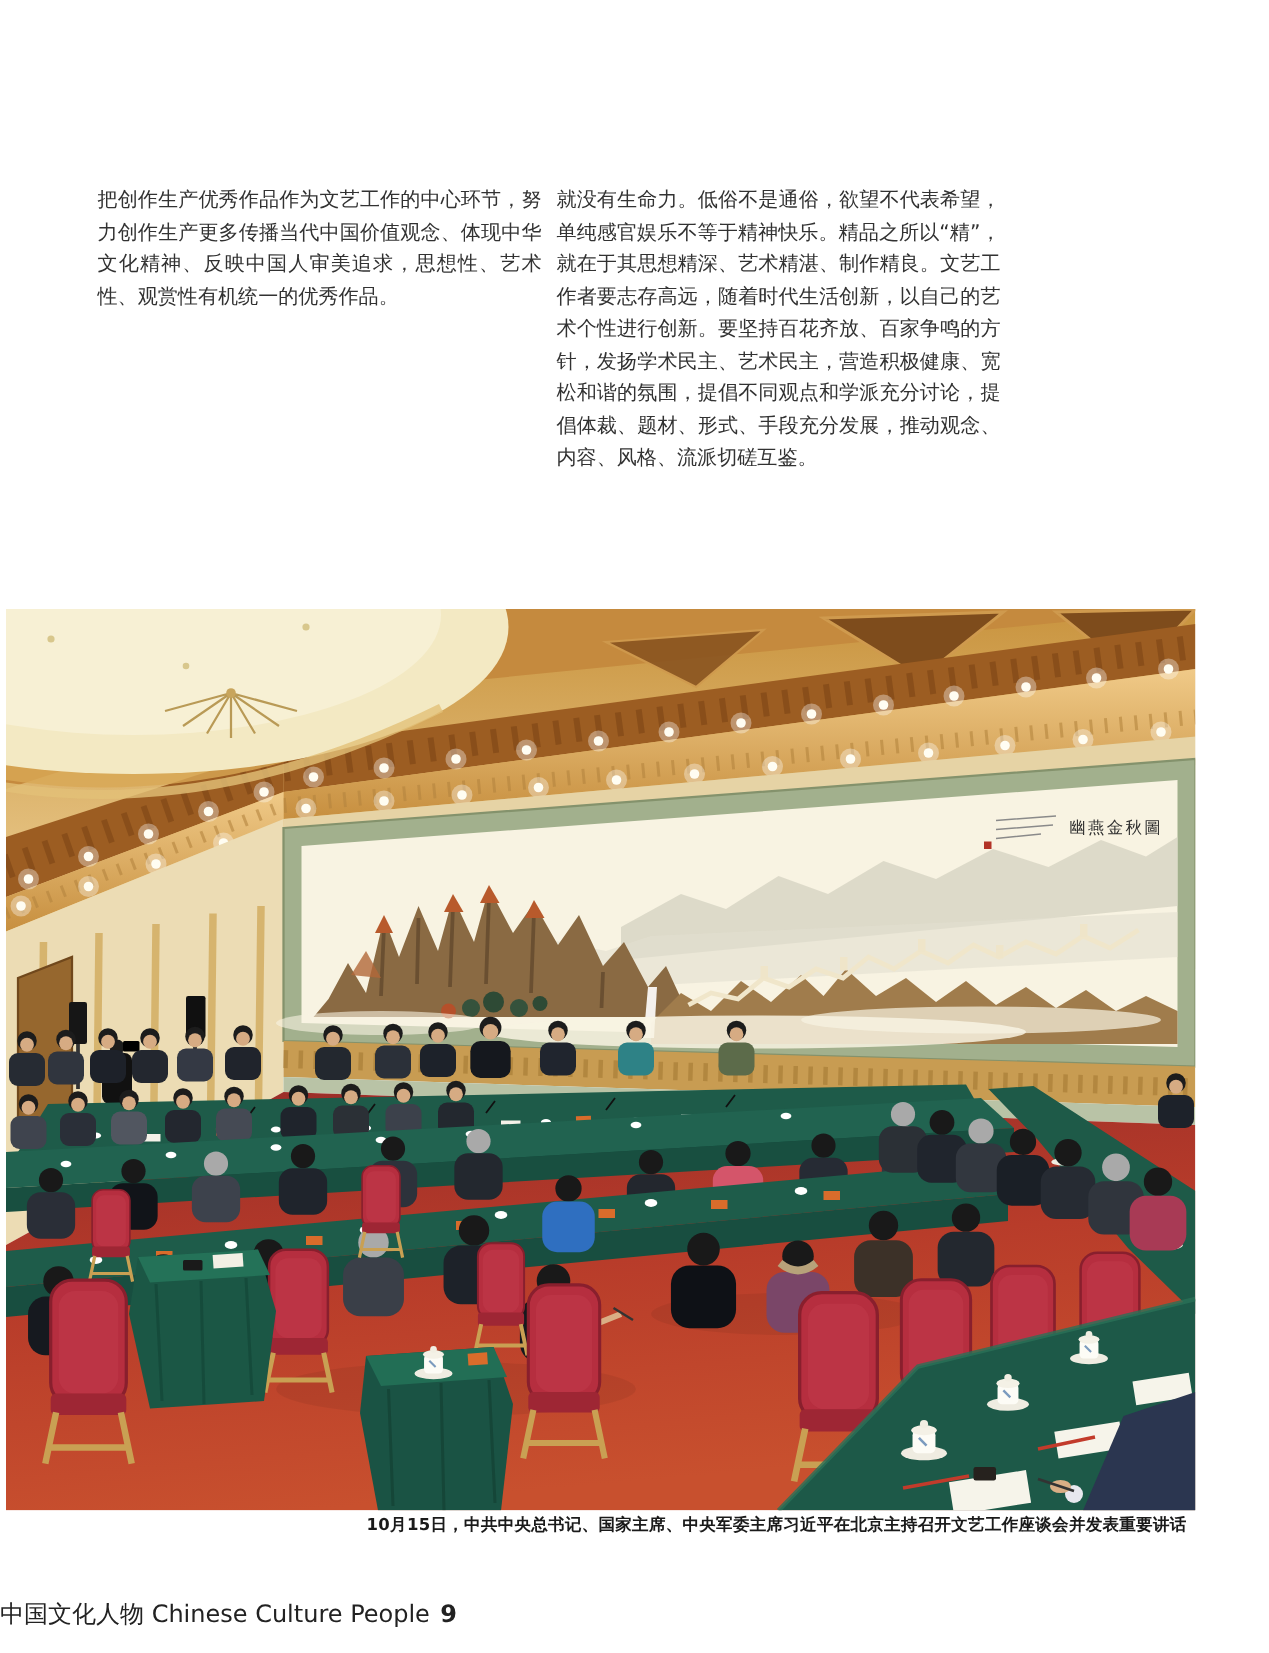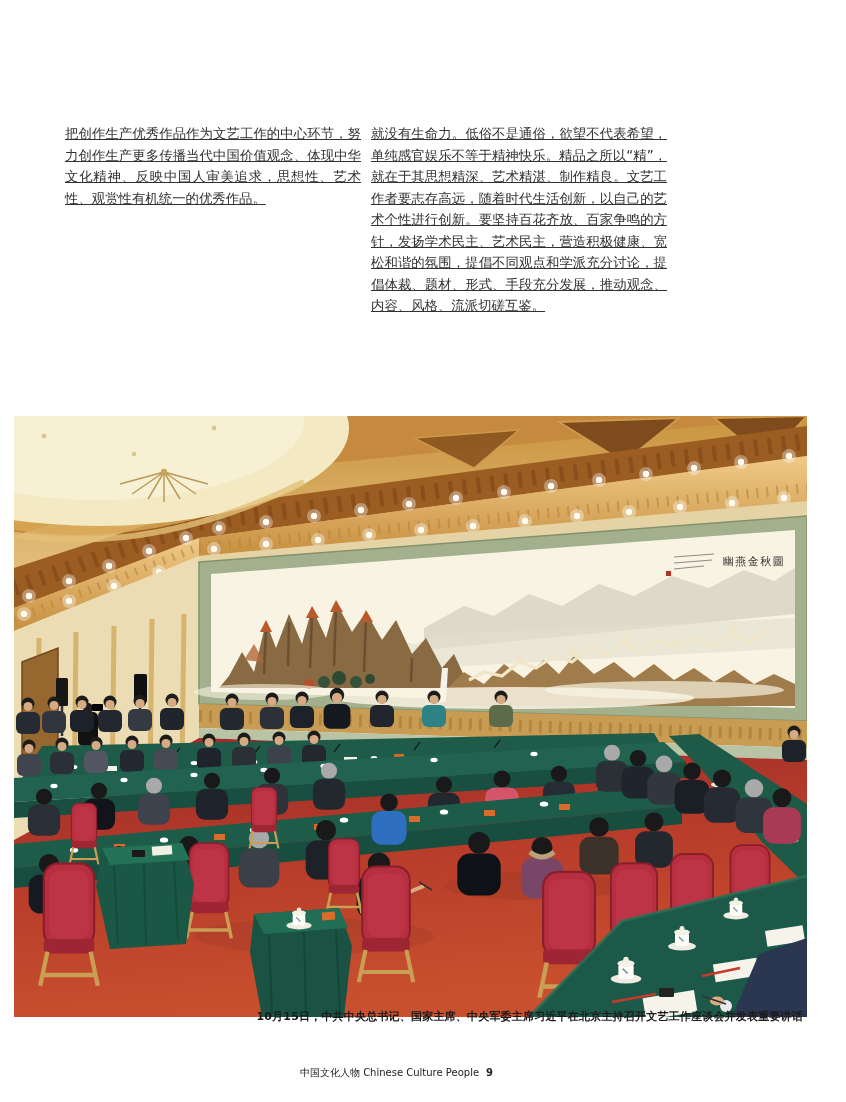--- a/index.html
+++ b/index.html
@@ -1,29 +1,29 @@
 <!DOCTYPE html>
 <html><head>
 <meta charset="utf-8">
 <style>
   html,body{margin:0;padding:0;background:#e9e9e9;}
   .page{position:relative;width:846px;height:1102px;background:#ffffff;margin:0 auto;overflow:hidden;
         font-family:"DejaVu Sans",sans-serif;}
   .col{position:absolute;top:123px;width:296px;color:#323232;font-size:13.4px;line-height:21.5px;
-       text-align:justify;text-decoration:underline;}
+       text-align:justify;}
   .col p{margin:0;}
   .col p.ind{text-indent:2em;}
   .col1{left:65px;}
   .col2{left:371px;}
-  .photo{position:absolute;left:0;top:402px;width:793px;height:601px;margin:14px;overflow:hidden;}
+  .photo{position:absolute;left:0;top:402px;width:793px;height:601px;margin:4px;overflow:hidden;}
   .photo svg{display:block;}
-  .caption{position:absolute;left:12px;top:1009px;width:791px;text-align:right;
+  .caption{position:absolute;left:0;top:1009px;width:791px;text-align:right;
            font-size:11px;font-weight:bold;color:#1a1a1a;letter-spacing:.2px;}
-  .pagefoot{position:absolute;left:0;top:1066px;width:793px;text-align:center;
-            font-size:10px;color:#222;}
+  .pagefoot{position:absolute;left:0;top:1066px;width:793px;text-align:left;
+            font-size:16px;color:#222;}
   .pagefoot .pn{font-weight:bold;margin-left:7px;}
 </style>
 </head>
 <body>
 
 <div class="page">
 
   <div>
     <div class="col col1">
       <p>把创作生产优秀作品作为文艺工作的中心环节，努力创作生产更多传播当代中国价值观念、体现中华文化精神、反映中国人审美追求，思想性、艺术性、观赏性有机统一的优秀作品。</p>

